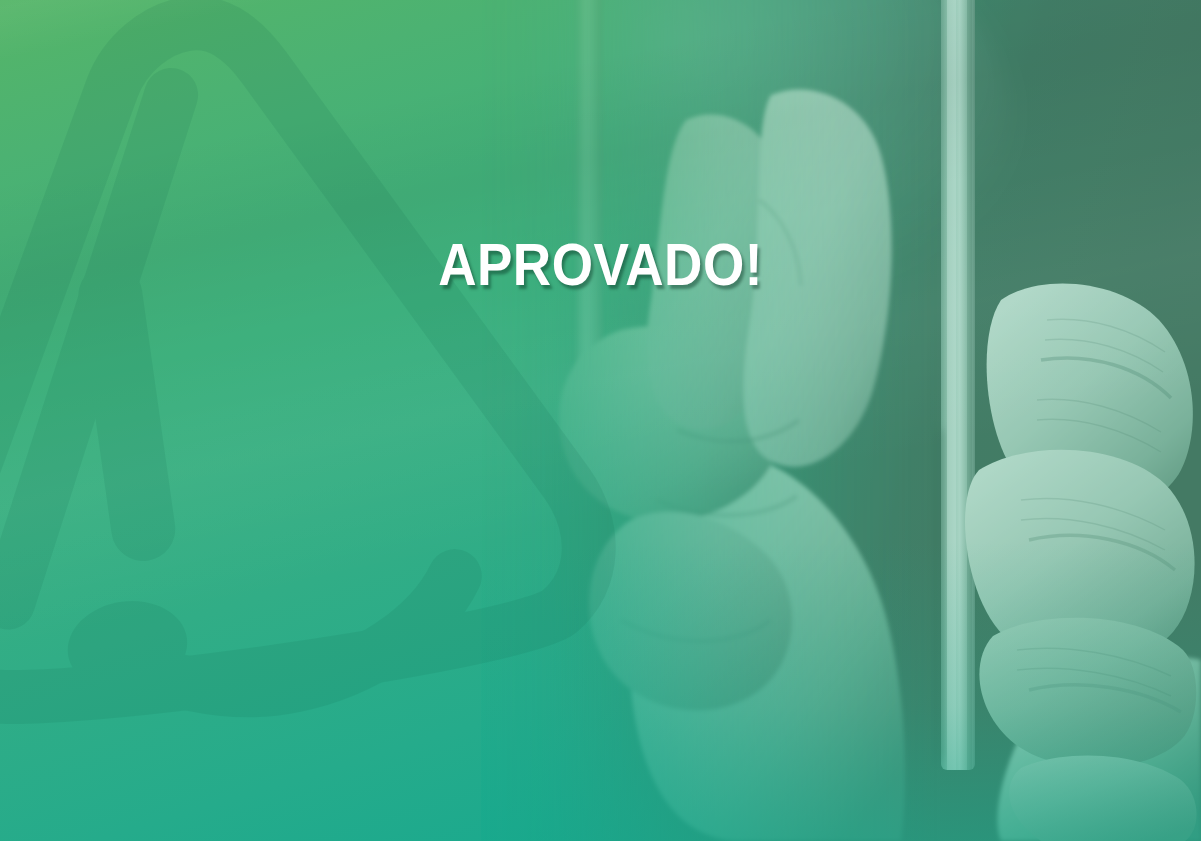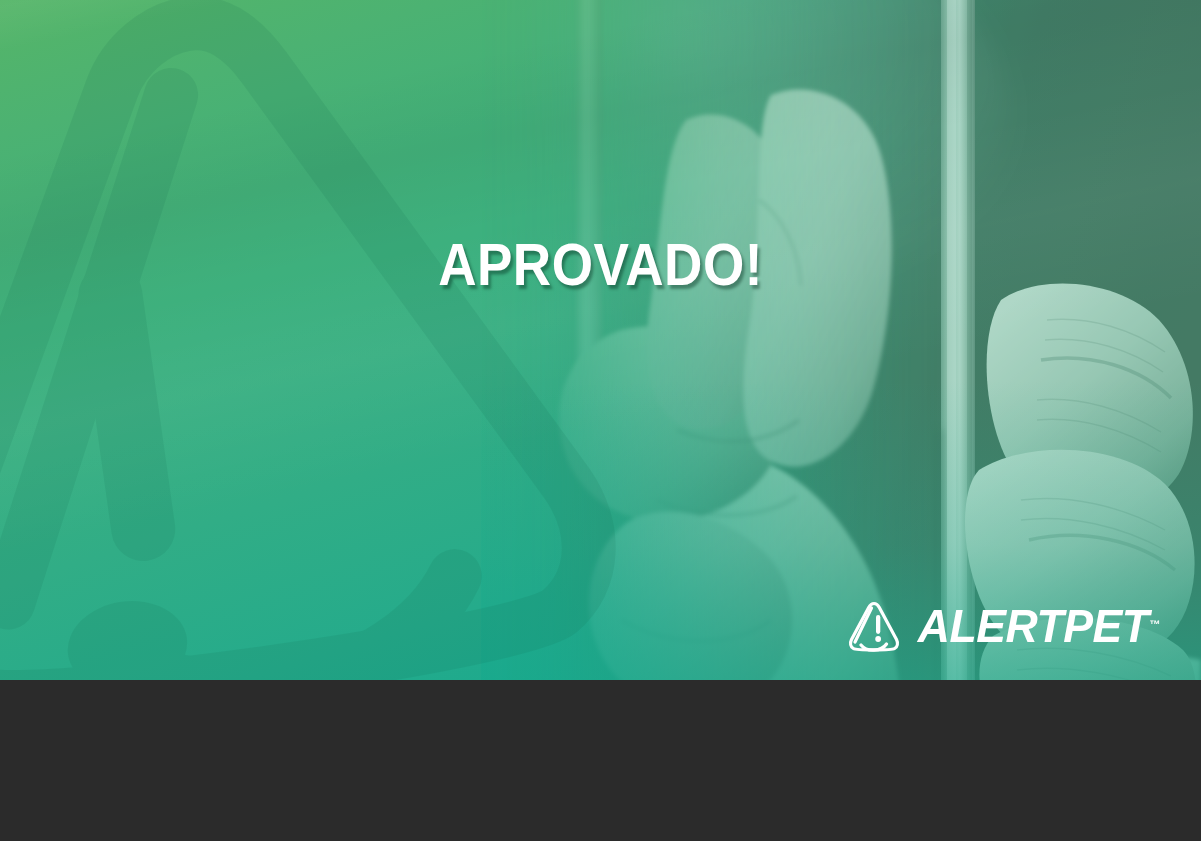--- a/index.html
+++ b/index.html
@@ -5,21 +5,21 @@
 <style>
   html, body {
     margin: 0;
     padding: 0;
     background: #2b2b2b;
   }
 
   .poster {
     position: relative;
     width: 1201px;
-    height: 680px;
+    height: 841px;
     overflow: hidden;
     font-family: "Liberation Sans", "DejaVu Sans", sans-serif;
     background: #2fae85;
     user-select: none;
   }
 
   
   .bg-gradient {
     position: absolute;
     inset: 0;
@@ -325,40 +325,14 @@
       <g transform="rotate(-8 380 470)" fill="#0d5f47">
         <rect x="232" y="318" width="64" height="300" rx="32"></rect>
         <ellipse cx="232" cy="700" rx="60" ry="45"></ellipse>
       </g>
     </svg>
   </div>
 
   <div class="headline">APROVADO!</div>
 
 
-  <div class="brand">
-    <div class="brand-mark">
-      <svg viewBox="0 0 108 104" aria-hidden="true">
-        <g fill="none" stroke="#ffffff" stroke-width="6.4" stroke-linecap="round" stroke-linejoin="round">
-          <path d="M 54 7
-                   C 58.5 7 62 10 64.6 15
-                   L 99 79
-                   C 102.4 86 101.2 93.4 95.2 97
-                   C 89 100.8 19 100.8 12.8 97
-                   C 6.8 93.4 5.6 86 9 79
-                   L 43.4 15
-                   C 46 10 49.5 7 54 7 Z"></path>
-          <path d="M 16 84 L 49 16"></path>
-          <path d="M 28 90 C 34 97.4 45.4 100.8 54.2 100.2 C 64.2 99.6 74.4 94.8 79 88"></path>
-        </g>
-        <g fill="#ffffff">
-          <rect x="58" y="30" width="8.6" height="38" rx="4.3"></rect>
-          <circle cx="62.3" cy="78" r="5.8"></circle>
-        </g>
-      </svg>
-    </div>
-    <div class="brand-word">
-      <span>ALERTPET</span>
-      <span class="brand-tm">™</span>
-    </div>
-  </div>
 
 </div>
 
 </body></html>

